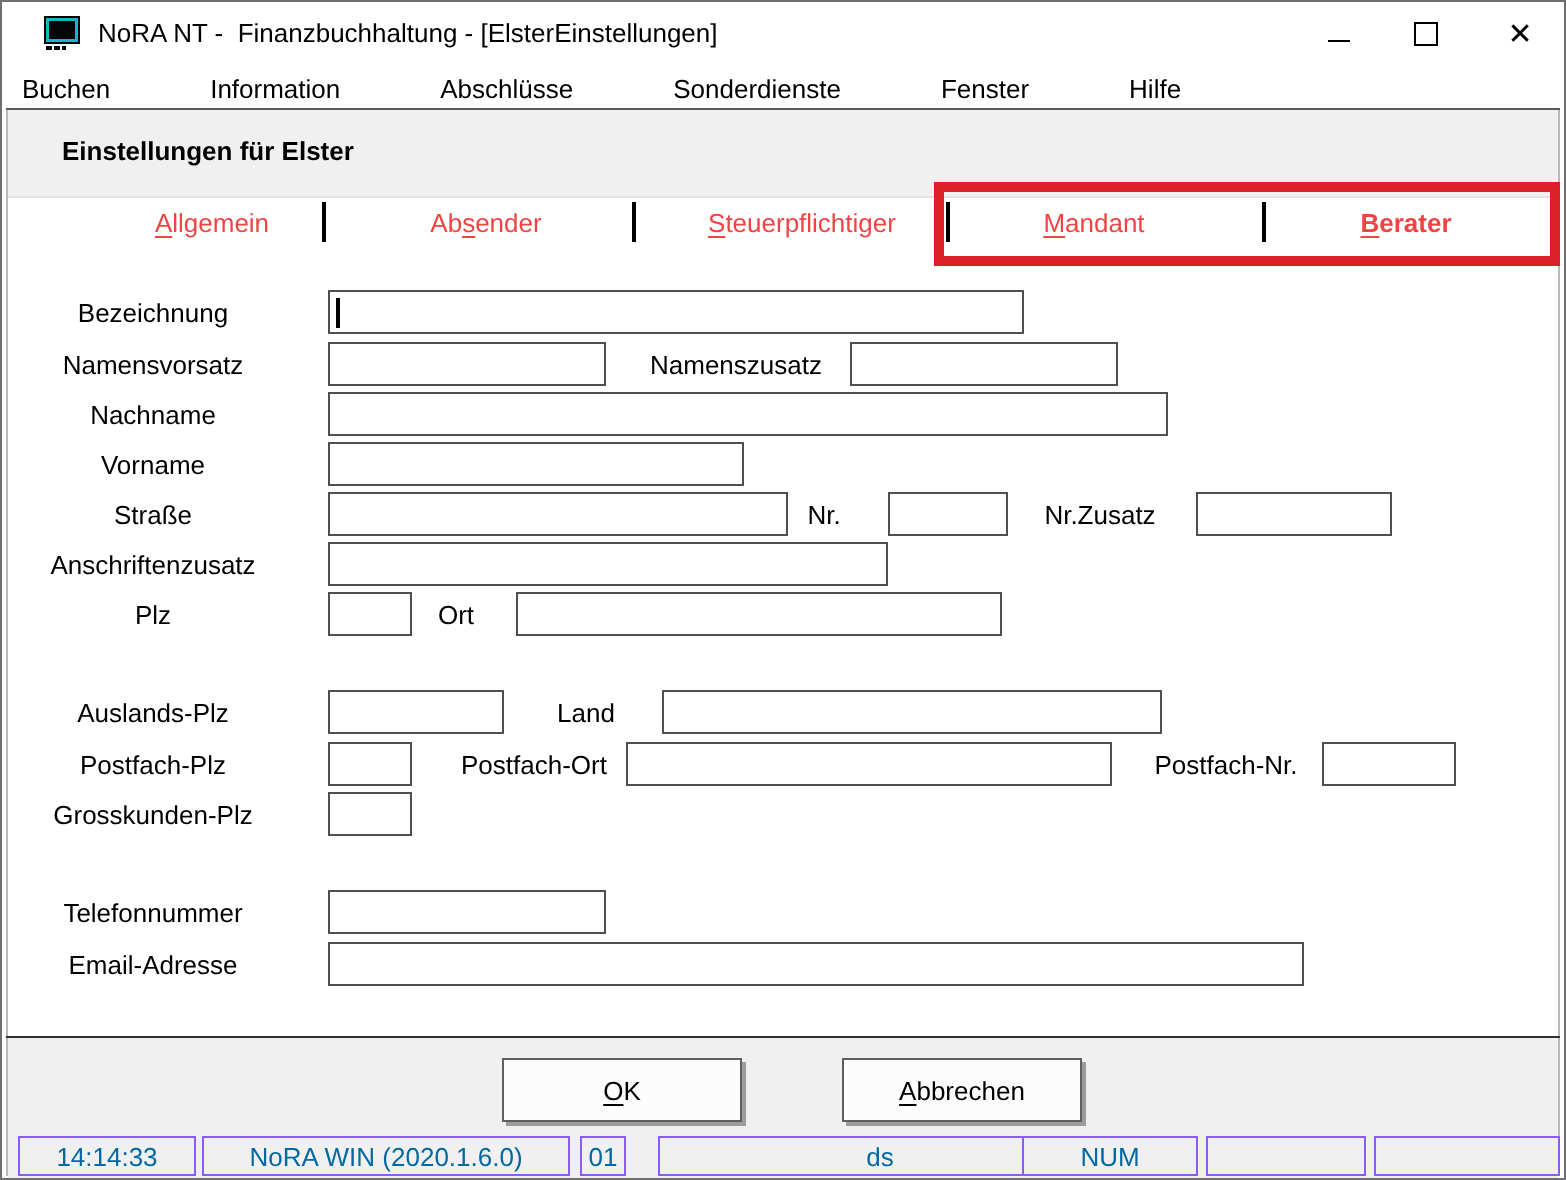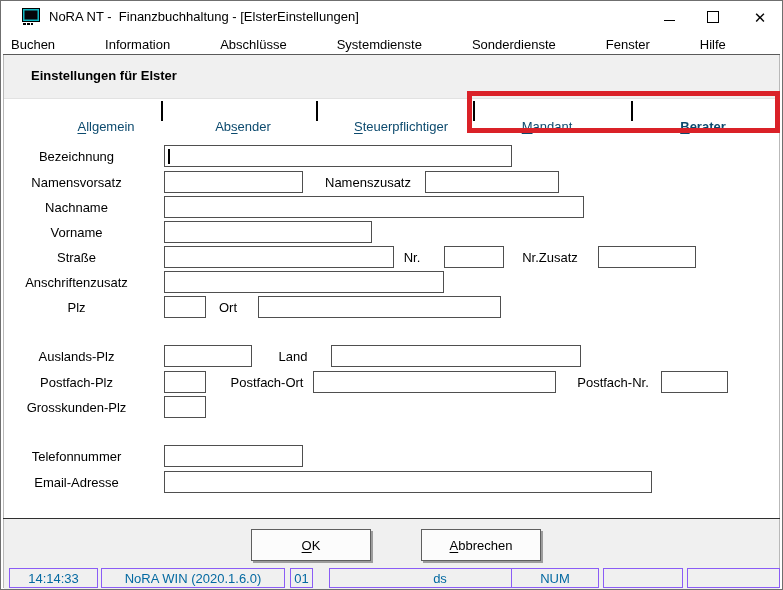--- a/index.html
+++ b/index.html
@@ -21,21 +21,21 @@
   .menu-item{font-size:13px;color:#000;padding:2px 11px 2px 8px;white-space:nowrap;}
 
   
   .topline{position:absolute;left:2px;right:2px;top:53px;height:1px;background:#5a5a5a;}
   .header-band{position:absolute;left:3px;right:3px;top:54px;height:43px;background:#f0f0f0;border-bottom:1px solid #e2e2e2;}
   .page-title{position:absolute;left:30px;top:67px;font-size:13px;font-weight:bold;color:#000;}
   .frame-left{position:absolute;left:2px;top:54px;bottom:1px;width:1px;background:#b9b9b9;}
   .frame-right{position:absolute;right:2px;top:54px;bottom:1px;width:1px;background:#b9b9b9;}
 
   
-  .tab{position:absolute;top:103px;height:18px;font-size:13px;text-align:center;color:#0c4a6e;cursor:default;margin-top:15px;}
+  .tab{position:absolute;top:103px;height:18px;font-size:13px;text-align:center;color:#ef4444;cursor:default;}
   .tab .key{text-decoration:underline;text-underline-offset:2px;}
   .tab.active{font-weight:bold;}
   .tab-sep{position:absolute;top:100px;width:2px;height:20px;background:#000;}
 
   
   .annotation-rect{position:absolute;left:466px;top:90px;width:313px;height:42px;border:5px solid #da2128;box-sizing:border-box;z-index:50;pointer-events:none;}
 
   
   .lbl{position:absolute;font-size:13px;color:#000;text-align:center;white-space:nowrap;}
   .lbl.main{left:8px;width:135px;}
@@ -79,21 +79,20 @@
       </div>
     <div class="winbtn btn-close">
         <span class="glyph-close">✕</span>
       </div>
   </div>
 
   <div class="menubar">
     <span class="menu-item">Buchen</span>
     <span class="menu-item">Information</span>
     <span class="menu-item">Abschlüsse</span>
-    <span class="menu-item">Systemdienste</span>
     <span class="menu-item">Sonderdienste</span>
     <span class="menu-item">Fenster</span>
     <span class="menu-item">Hilfe</span>
   </div>
 
   <div class="topline"></div>
   <div class="frame-left"></div>
   <div class="frame-right"></div>
 
   <div class="header-band"></div>

